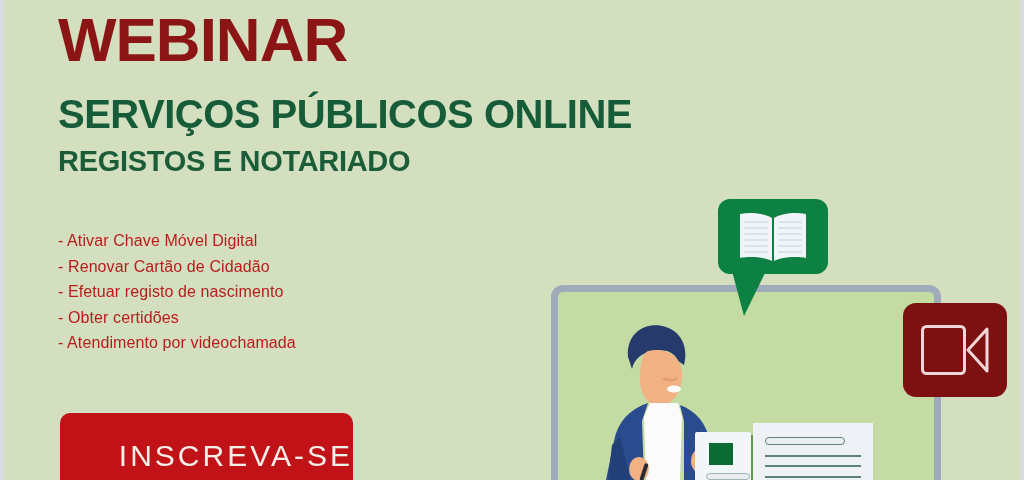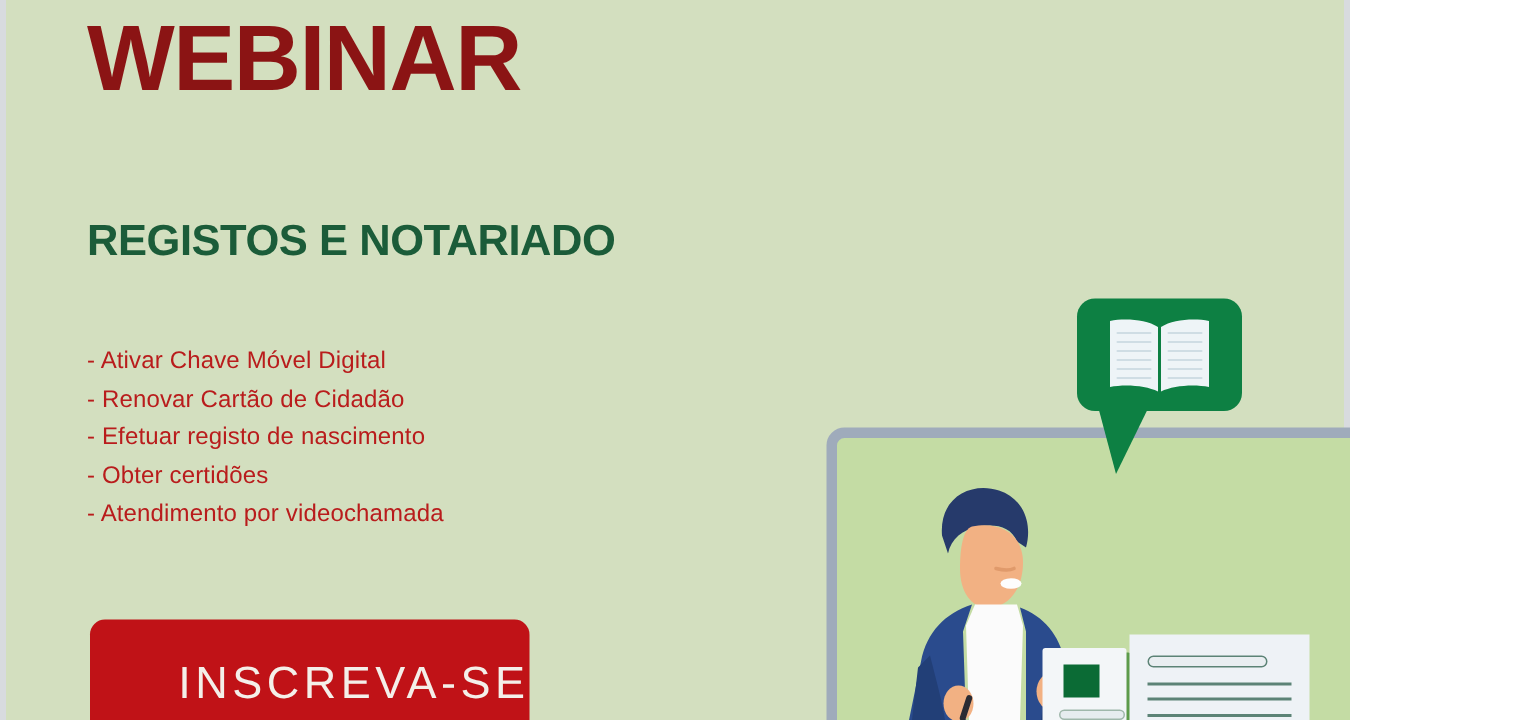--- a/index.html
+++ b/index.html
@@ -2,21 +2,21 @@
 <html><head>
 <meta charset="utf-8">
 <style>
   html, body {
     margin: 0;
     padding: 0;
     background: #ffffff;
   }
   #poster {
     position: relative;
-    width: 900px;
+    width: 1024px;
     height: 480px;
     overflow: hidden;
     background: #d3dfbf;
     font-family: "Liberation Sans", sans-serif;
   }
   
   .edge-strip {
     position: absolute;
     top: 0;
     height: 480px;
@@ -218,20 +218,21 @@
 </style>
 </head>
 <body>
 
 <div id="poster">
 
   <div class="edge-strip left"></div>
   <div class="edge-strip right"></div>
 
   <div class="headline">WEBINAR</div>
+  <div class="subhead">SERVIÇOS PÚBLICOS ONLINE</div>
   <div class="subsubhead">REGISTOS E NOTARIADO</div>
 
   <ul class="bullets">
     <li>- Ativar Chave Móvel Digital</li>
     <li>- Renovar Cartão de Cidadão</li>
     <li>- Efetuar registo de nascimento</li>
     <li>- Obter certidões</li>
     <li>- Atendimento por videochamada</li>
   </ul>
 

